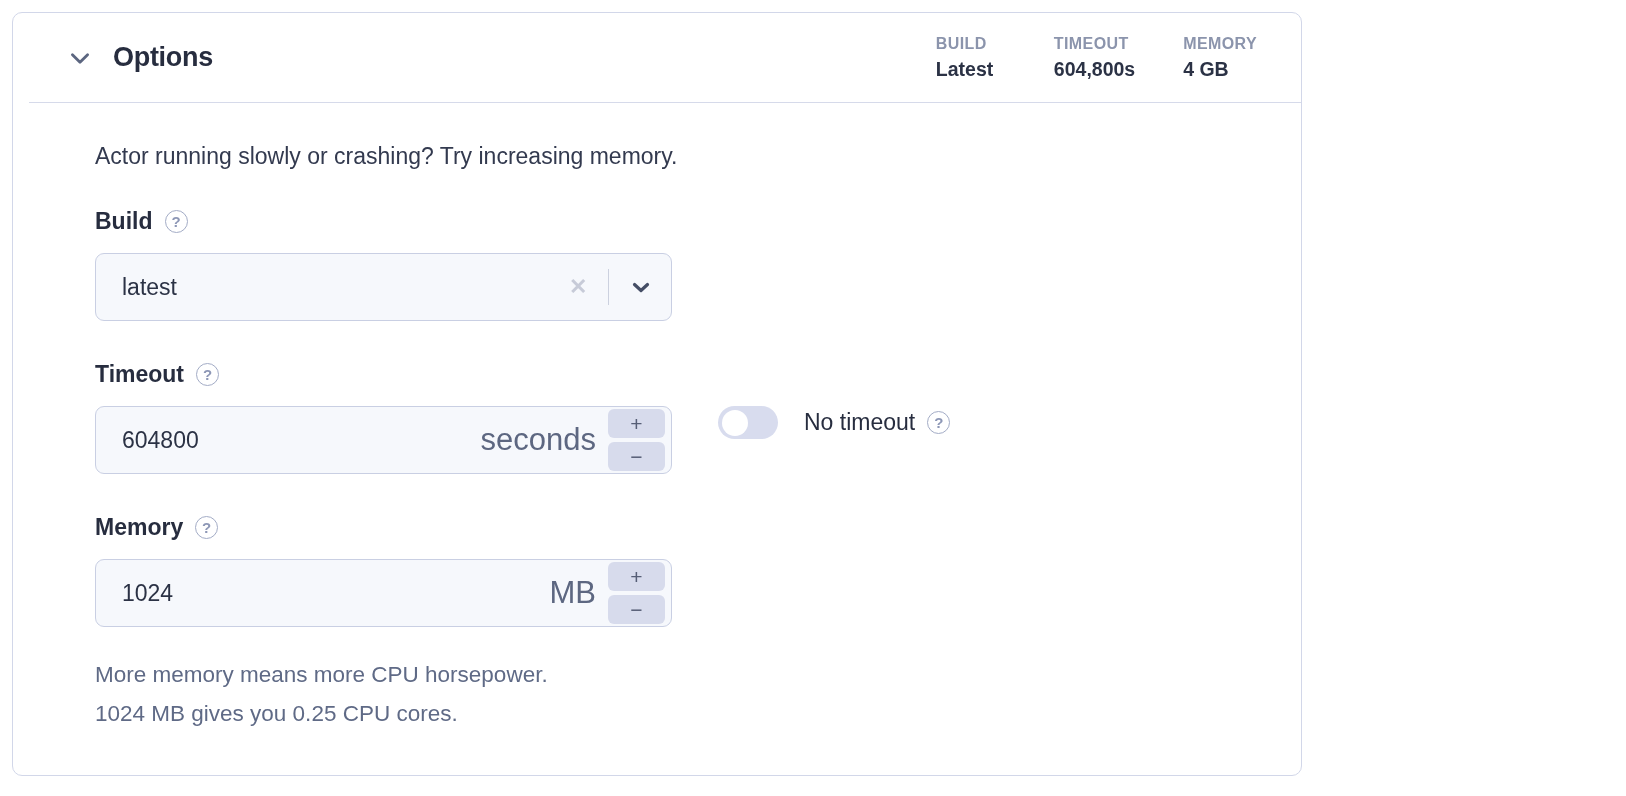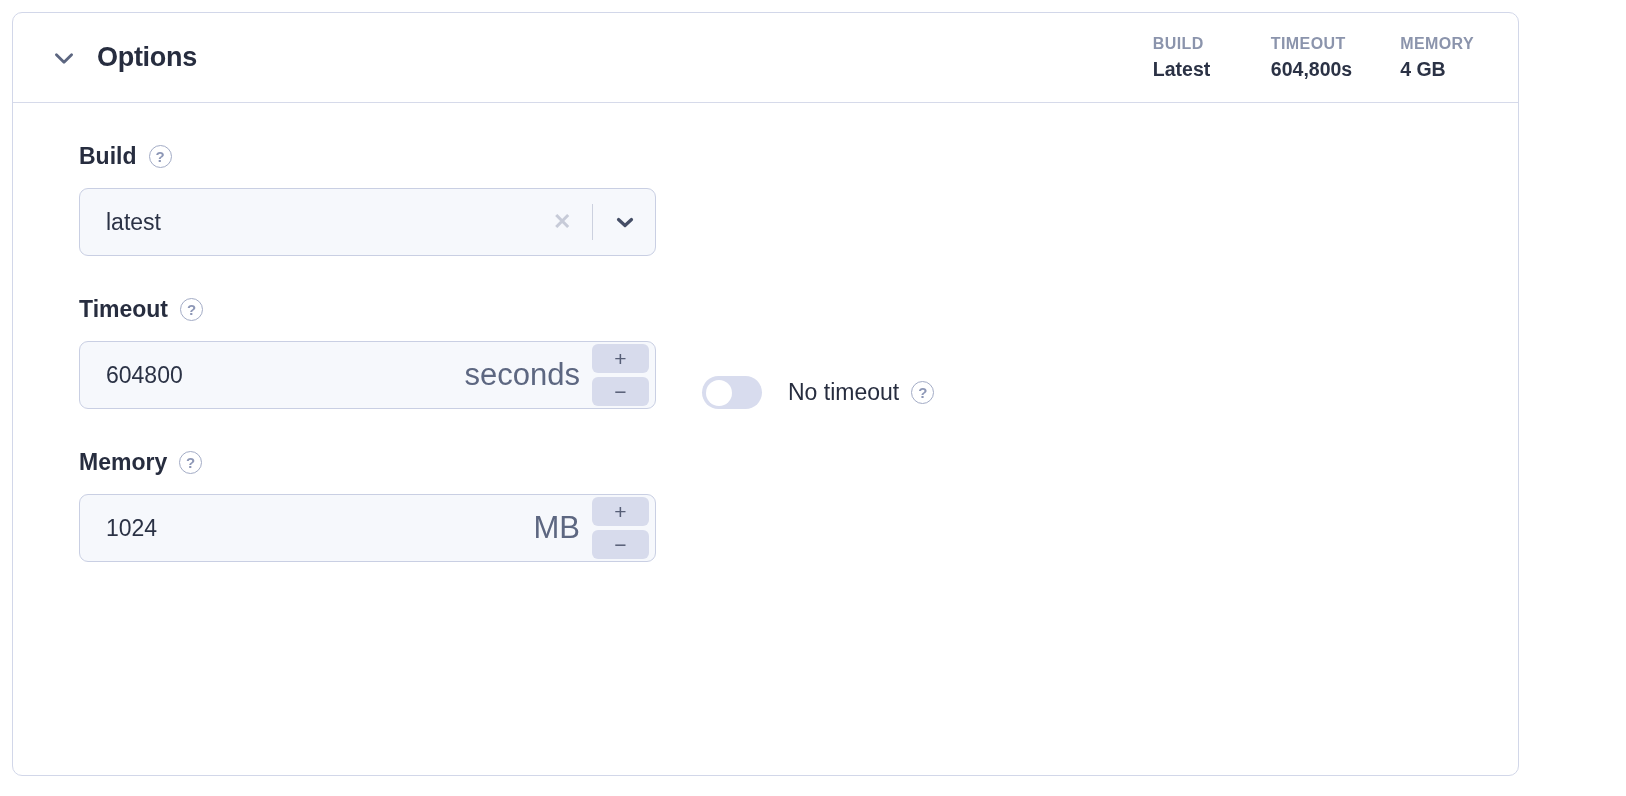--- a/index.html
+++ b/index.html
@@ -4,24 +4,25 @@
 <style>
   * { margin: 0; padding: 0; box-sizing: border-box; }
   html, body { background: #ffffff; }
   body {
     font-family: "Liberation Sans", "DejaVu Sans", sans-serif;
     color: #2b3245;
     width: 1626px; height: 796px; overflow: hidden;
   }
   .card {
     position: absolute; left: 12px; top: 12px;
-    width: 1507px; height: 764px;
+    width: 1290px; height: 764px;
     background: #ffffff;
     border: 1.5px solid #d2d7e9;
     border-radius: 10px;
+    padding-left: 16px;
   }
   
   .card-header {
     height: 90px;
     display: flex; align-items: center; justify-content: space-between;
     padding: 0 44px 0 36px;
     border-bottom: 1.5px solid #d6daea;
   }
   .header-left { display: flex; align-items: center; gap: 18px; cursor: pointer; }
   .collapse-btn { display: flex; align-items: center; justify-content: center; background: none; border: none; cursor: pointer; padding: 2px; }
@@ -69,21 +70,21 @@
   .stepper { display: flex; flex-direction: column; gap: 4px; }
   .stepper-btn {
     width: 57px; height: 29px;
     background: #d7dbec; border: none; border-radius: 6px;
     color: #565e76; font-size: 21px; line-height: 1;
     display: flex; align-items: center; justify-content: center;
     cursor: pointer; font-family: inherit;
   }
   .field-row { display: flex; align-items: flex-start; }
   
-  .toggle-group { display: flex; align-items: center; margin-left: 46px; margin-top: 35px; }
+  .toggle-group { display: flex; align-items: center; margin-left: 46px; }
   .toggle {
     width: 60px; height: 33px; border-radius: 17px;
     background: #d8dcee; position: relative; cursor: pointer; flex: 0 0 auto;
   }
   .toggle-knob {
     position: absolute; left: 4px; top: 3.5px;
     width: 26px; height: 26px; border-radius: 50%; background: #ffffff;
   }
   .toggle-label { font-size: 23px; color: #272d3f; margin: 0 12px 0 26px; }
   
@@ -118,20 +119,21 @@
       </div>
       <div class="stat">
         <span class="stat-label">MEMORY</span>
         <span class="stat-value">4 GB</span>
       </div>
     </div>
   </div>
 
   <div class="card-body">
 
+    <p class="intro">Actor running slowly or crashing? Try increasing memory.</p>
 
     <div class="field">
       <div class="label-row">
         <span class="field-label">Build</span>
         <span class="help-icon">?</span>
       </div>
       <div class="control select-control">
         <span class="select-value">latest</span>
         <span class="select-right">
           <button class="clear-btn">
@@ -187,16 +189,20 @@
         <span class="unit-suffix">MB</span>
         <span class="stepper">
           <button class="stepper-btn">
             <span>+</span>
           </button>
           <button class="stepper-btn">
             <span>−</span>
           </button>
         </span>
       </div>
+      <p class="memory-help">
+        <span>More memory means more CPU horsepower.</span><br>
+        <span>1024 MB gives you 0.25 CPU cores.</span>
+      </p>
     </div>
 
   </div>
 </div>
 
 </body></html>

